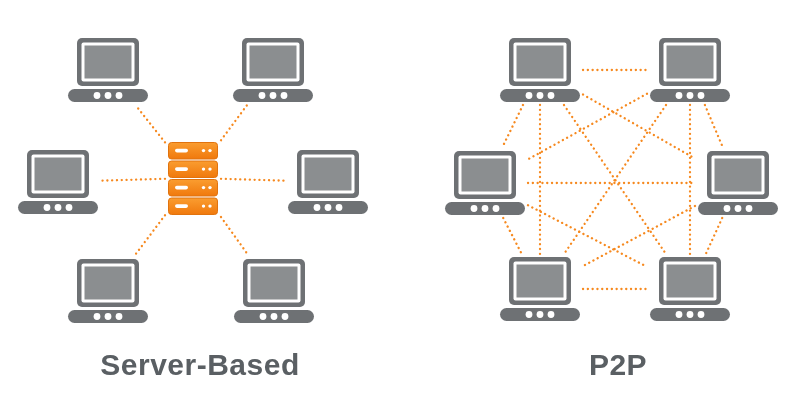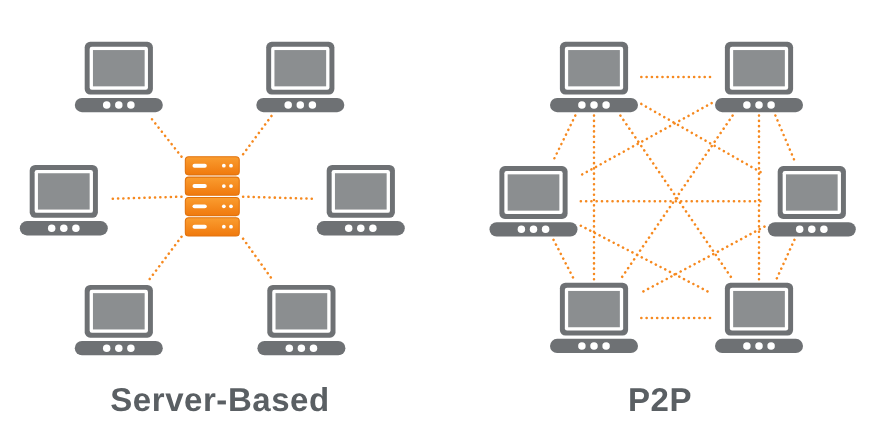--- a/index.html
+++ b/index.html
@@ -25,21 +25,21 @@
     top: 348px;
     width: 320px;
     text-align: center;
     font-size: 30px;
     font-weight: 700;
     letter-spacing: 0.5px;
     color: #5a5f63;
     user-select: none;
   }
   #label-0 { left: 40px; }
-  #label-1 { left: 440px; }
+  #label-1 { left: 458px; }
 </style>
 </head>
 <body>
 
 <div class="canvas">
   <svg id="diagram" width="800" height="401" viewBox="0 0 800 401" xmlns="http://www.w3.org/2000/svg">
     <defs>
       <linearGradient id="srvGrad" x1="0" y1="0" x2="0" y2="1">
         <stop offset="0" id="srvGradStop1" stop-color="#FA9D30"></stop>
         <stop offset="1" id="srvGradStop2" stop-color="#F0790D"></stop>

